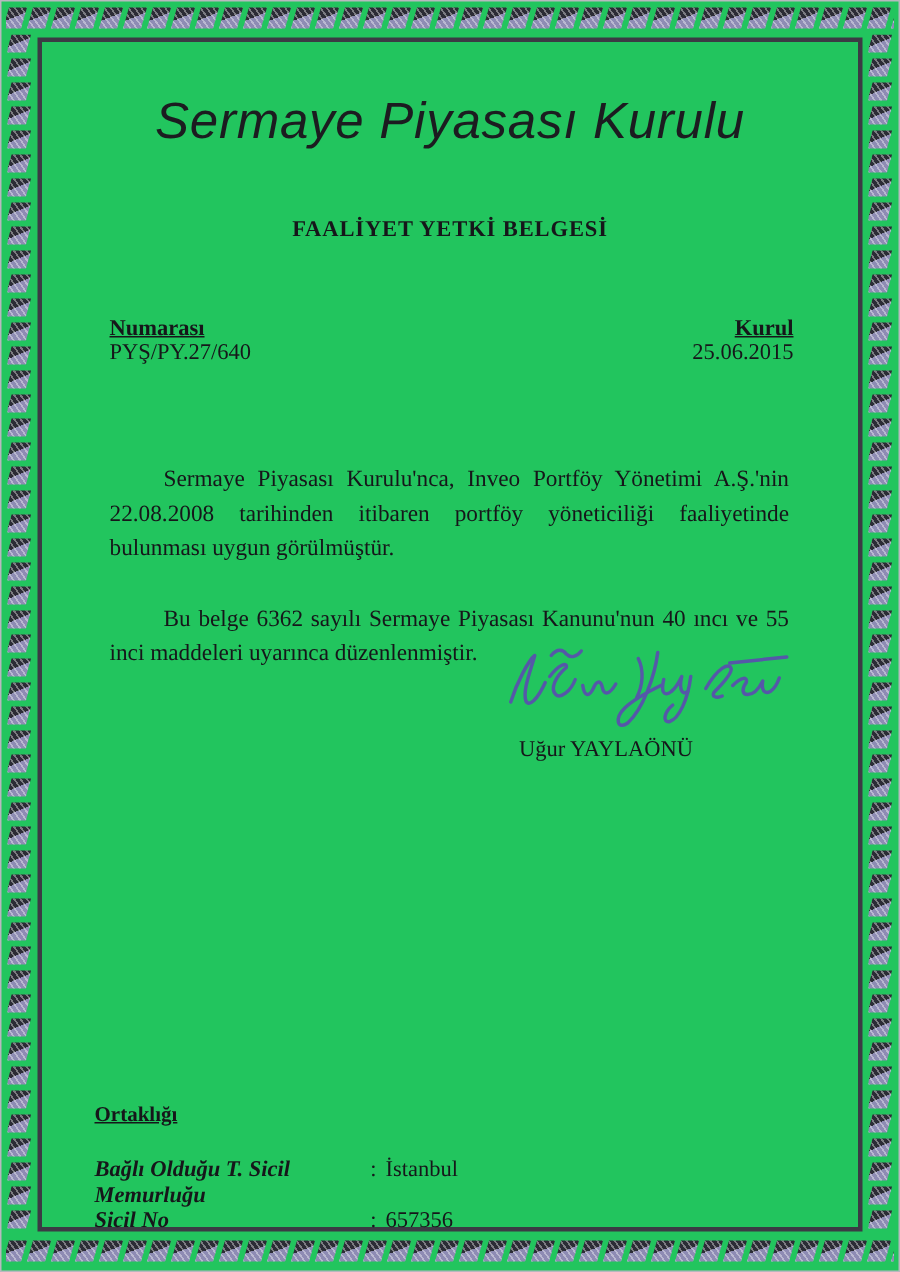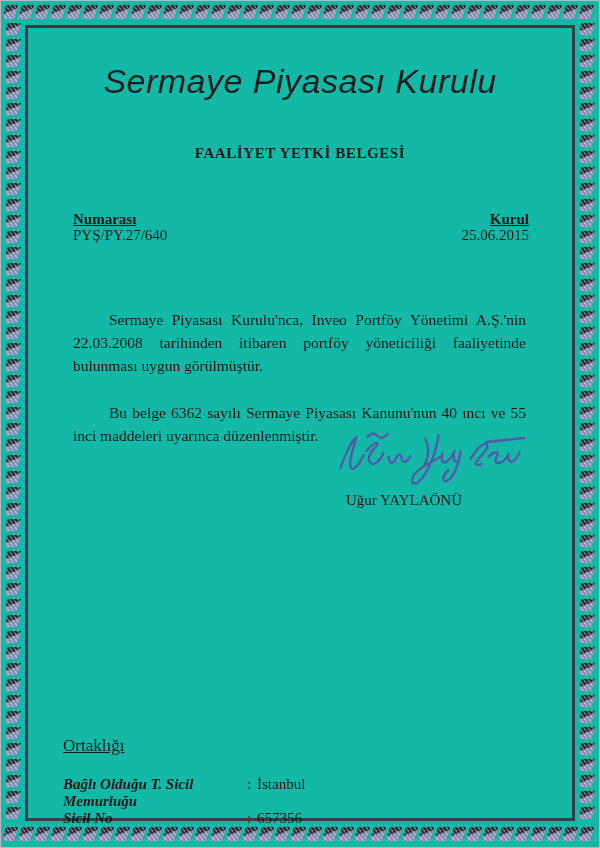--- a/index.html
+++ b/index.html
@@ -1,19 +1,19 @@
 <!DOCTYPE html>
 <html><head>
 <meta charset="utf-8">
 <style>
   html,body { margin:0; padding:0; background:#ffffff; }
   .page {
     position:relative;
     width:600px; height:848px;
-    background:#14b8a6;
+    background:#22c55e;
     font-family:"Liberation Serif", serif;
     color:#16161a;
     overflow:hidden;
     border:1px solid #b8b8bf;
     box-sizing:border-box;
   }
 
   
   .strip { position:absolute; display:flex; overflow:hidden; }
   .strip-top    { top:3px;    left:3px;  right:3px;  height:17px; gap:4px; }
@@ -85,24 +85,24 @@
   .signature-svg { display:block; margin-left:-4px; }
   .sig-name  { font-size:15px; line-height:17px; margin:2px 0 0 14px; }
   .sig-title { font-size:15px; line-height:17px; margin:0 0 0 14px; white-space:pre-wrap; }
 
   .footer-block {
     position:absolute;
     top:708px; left:35px; right:40px;
     font-size:15px;
   }
   .footer-heading {
-    font-weight:400;
+    font-weight:700;
     text-decoration:underline;
     margin:0 0 20px 0;
-    font-size:17px;
+    font-size:14px;
   }
   .footer-row { display:flex; line-height:17px; }
   .footer-label { width:178px; font-weight:700; font-style:italic; }
   .footer-sep   { width:16px; text-align:center; }
   .footer-value { }
 </style>
 </head>
 <body>
 
 <div class="page">
@@ -304,21 +304,21 @@
         <div class="meta-label">Numarası</div>
         <div class="meta-value">PYŞ/PY.27/640</div>
       </div>
       <div class="meta-right">
         <div class="meta-label">Kurul</div>
         <div class="meta-value">25.06.2015</div>
       </div>
     </div>
 
     <div class="body-text">
-      <p>Sermaye Piyasası Kurulu'nca, Inveo Portföy Yönetimi A.Ş.'nin 22.03.2008 tarihinden itibaren portföy yöneticiliği faaliyetinde bulunması uygun görülmüştür.</p>
+      <p>Sermaye Piyasası Kurulu'nca, Inveo Portföy Yönetimi A.Ş.'nin 22.08.2008 tarihinden itibaren portföy yöneticiliği faaliyetinde bulunması uygun görülmüştür.</p>
       <p>Bu belge 6362 sayılı Sermaye Piyasası Kanunu'nun 40 ıncı ve 55 inci maddeleri uyarınca düzenlenmiştir.</p>
     </div>
 
     <div class="signature-block">
       <svg class="signature-svg" width="205" height="62" viewBox="0 0 200 62">
         <g id="sig-strokes" fill="none" stroke="#5558a8" stroke-width="2.3" stroke-linecap="round" stroke-linejoin="round">
           <path d="M10,40 C14,27 22,12 26,9 C23,20 18,32 20,39 C22,44 28,38 33,27"></path>
           <path d="M36,23 C42,15 48,13 47,17 C40,23 36,31 40,35 C43,38 50,33 53,25"></path>
           <path d="M37,9 C41,4 45,5 47,8 C50,11 54,10 57,6"></path>
           <path d="M58,29 C59,36 62,37 65,31 C67,26 70,25 71,30 C72,36 76,35 80,28"></path>

